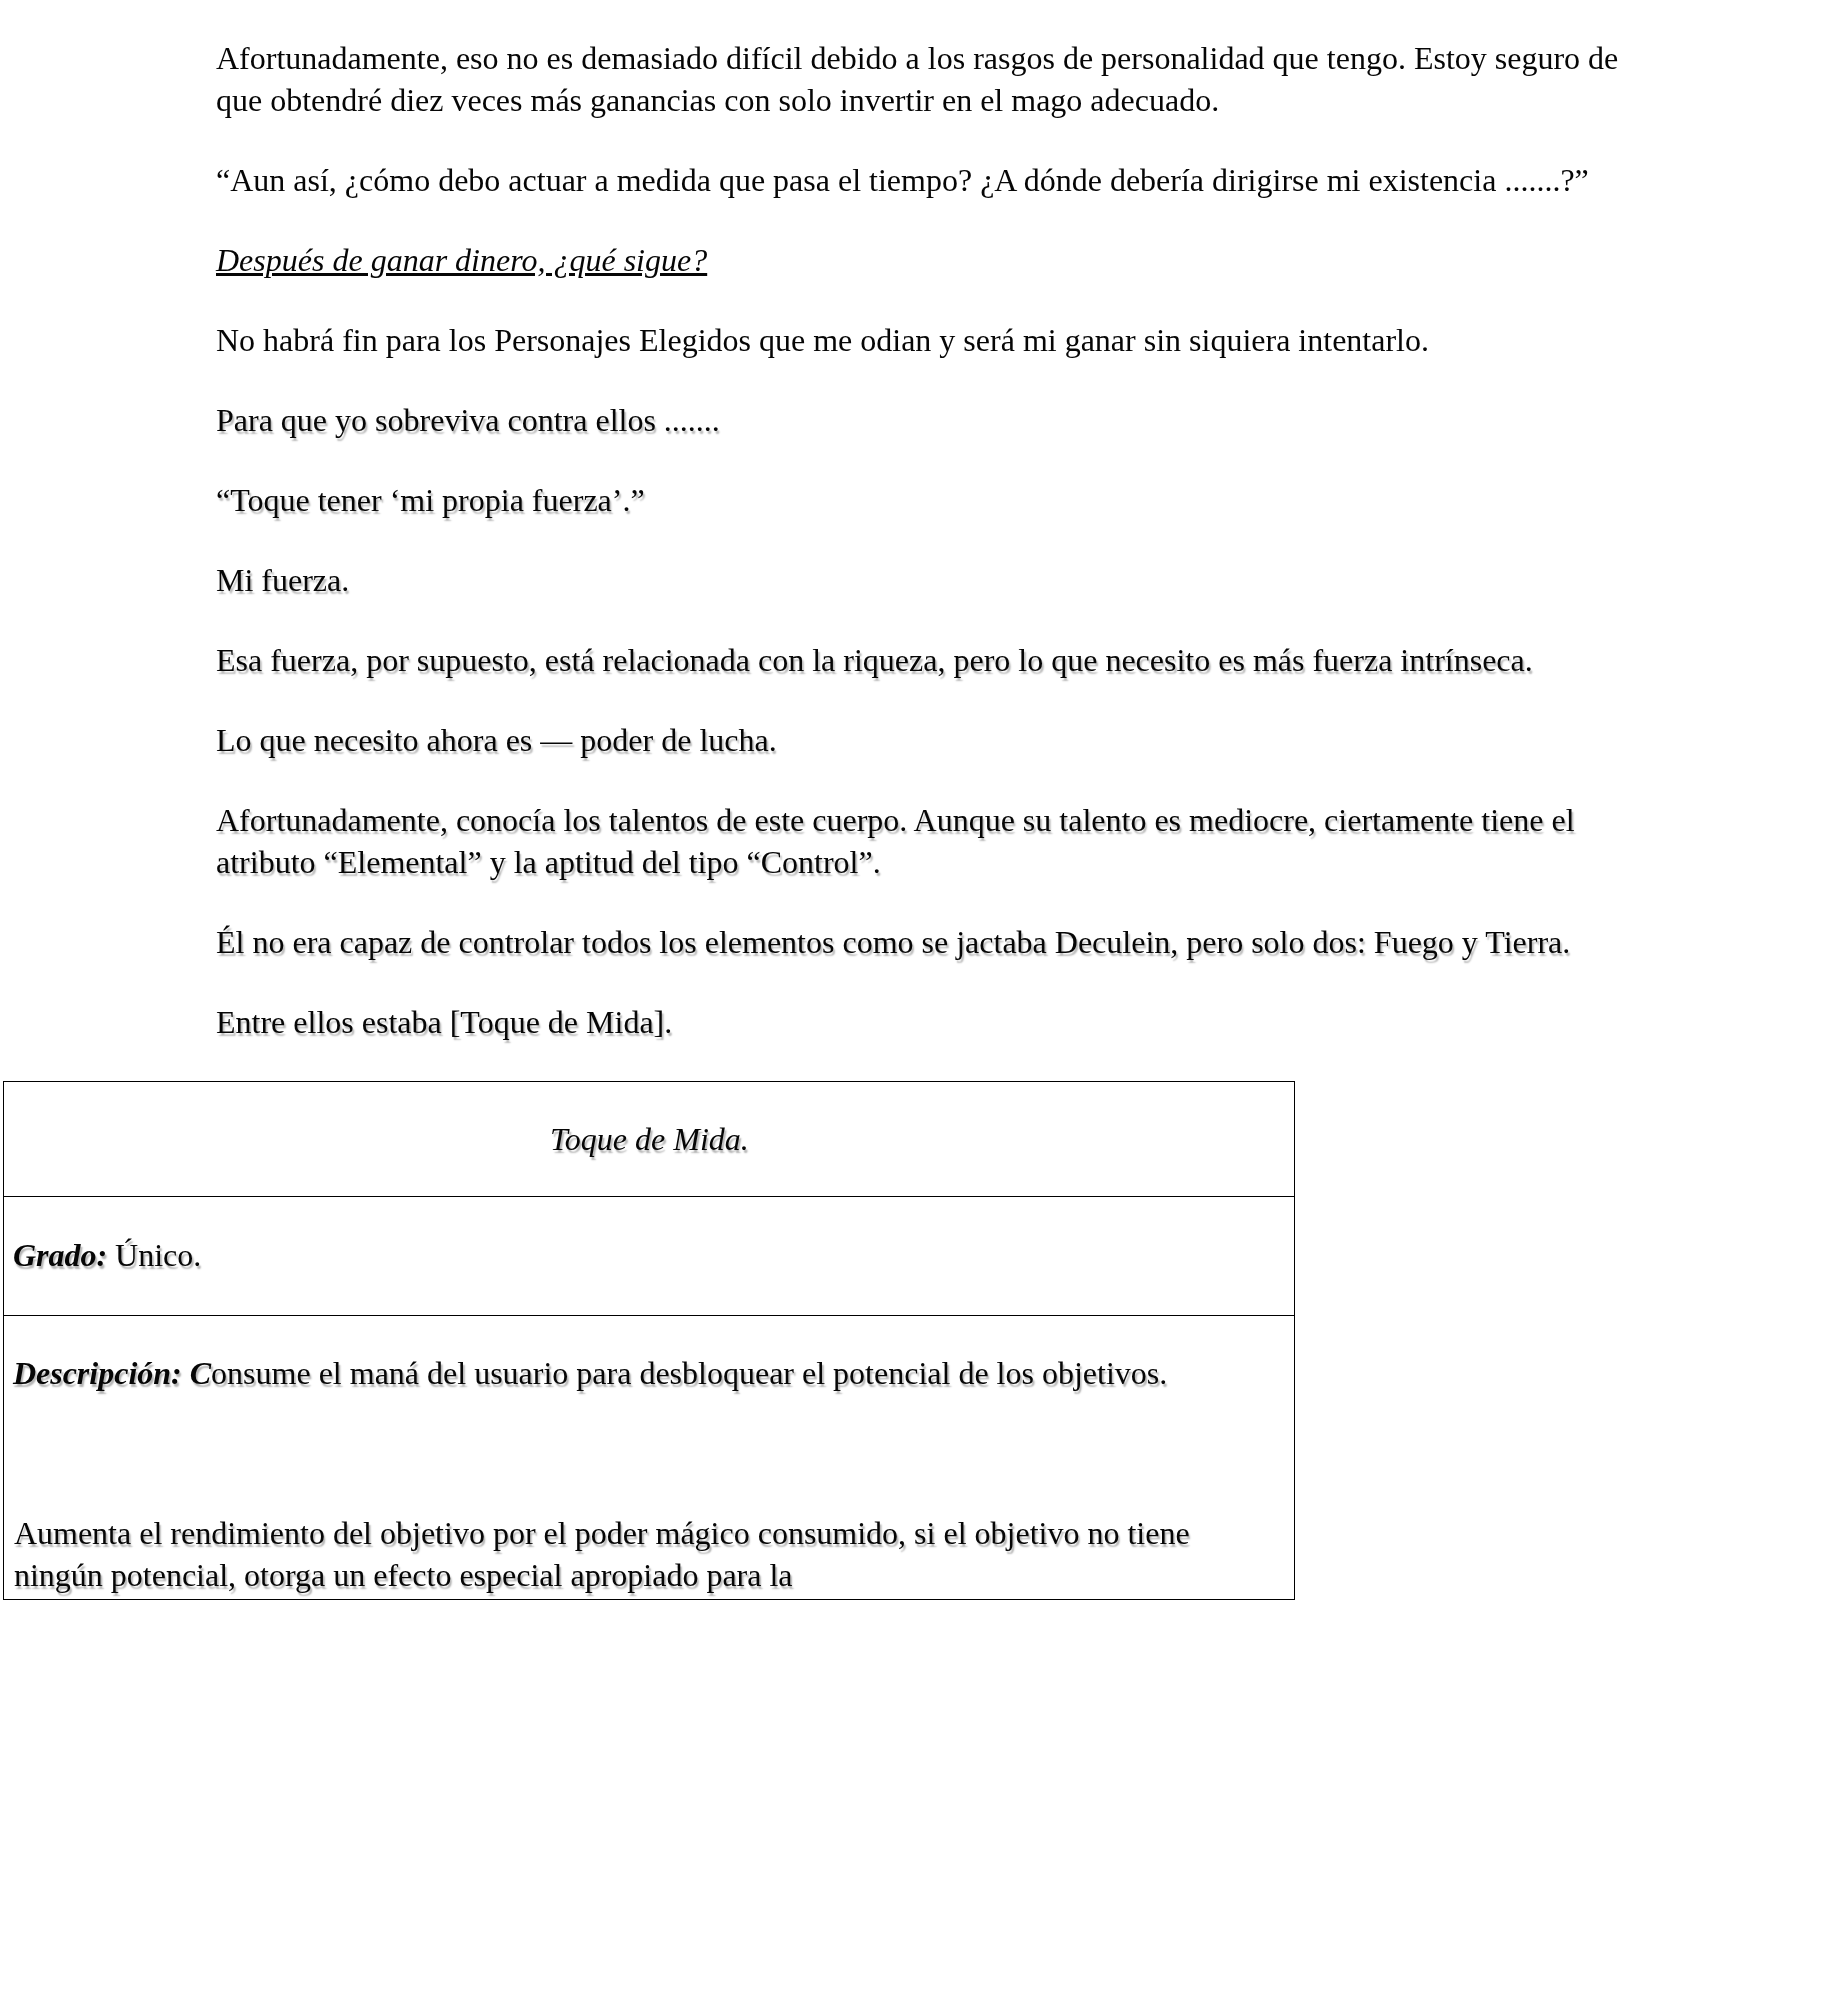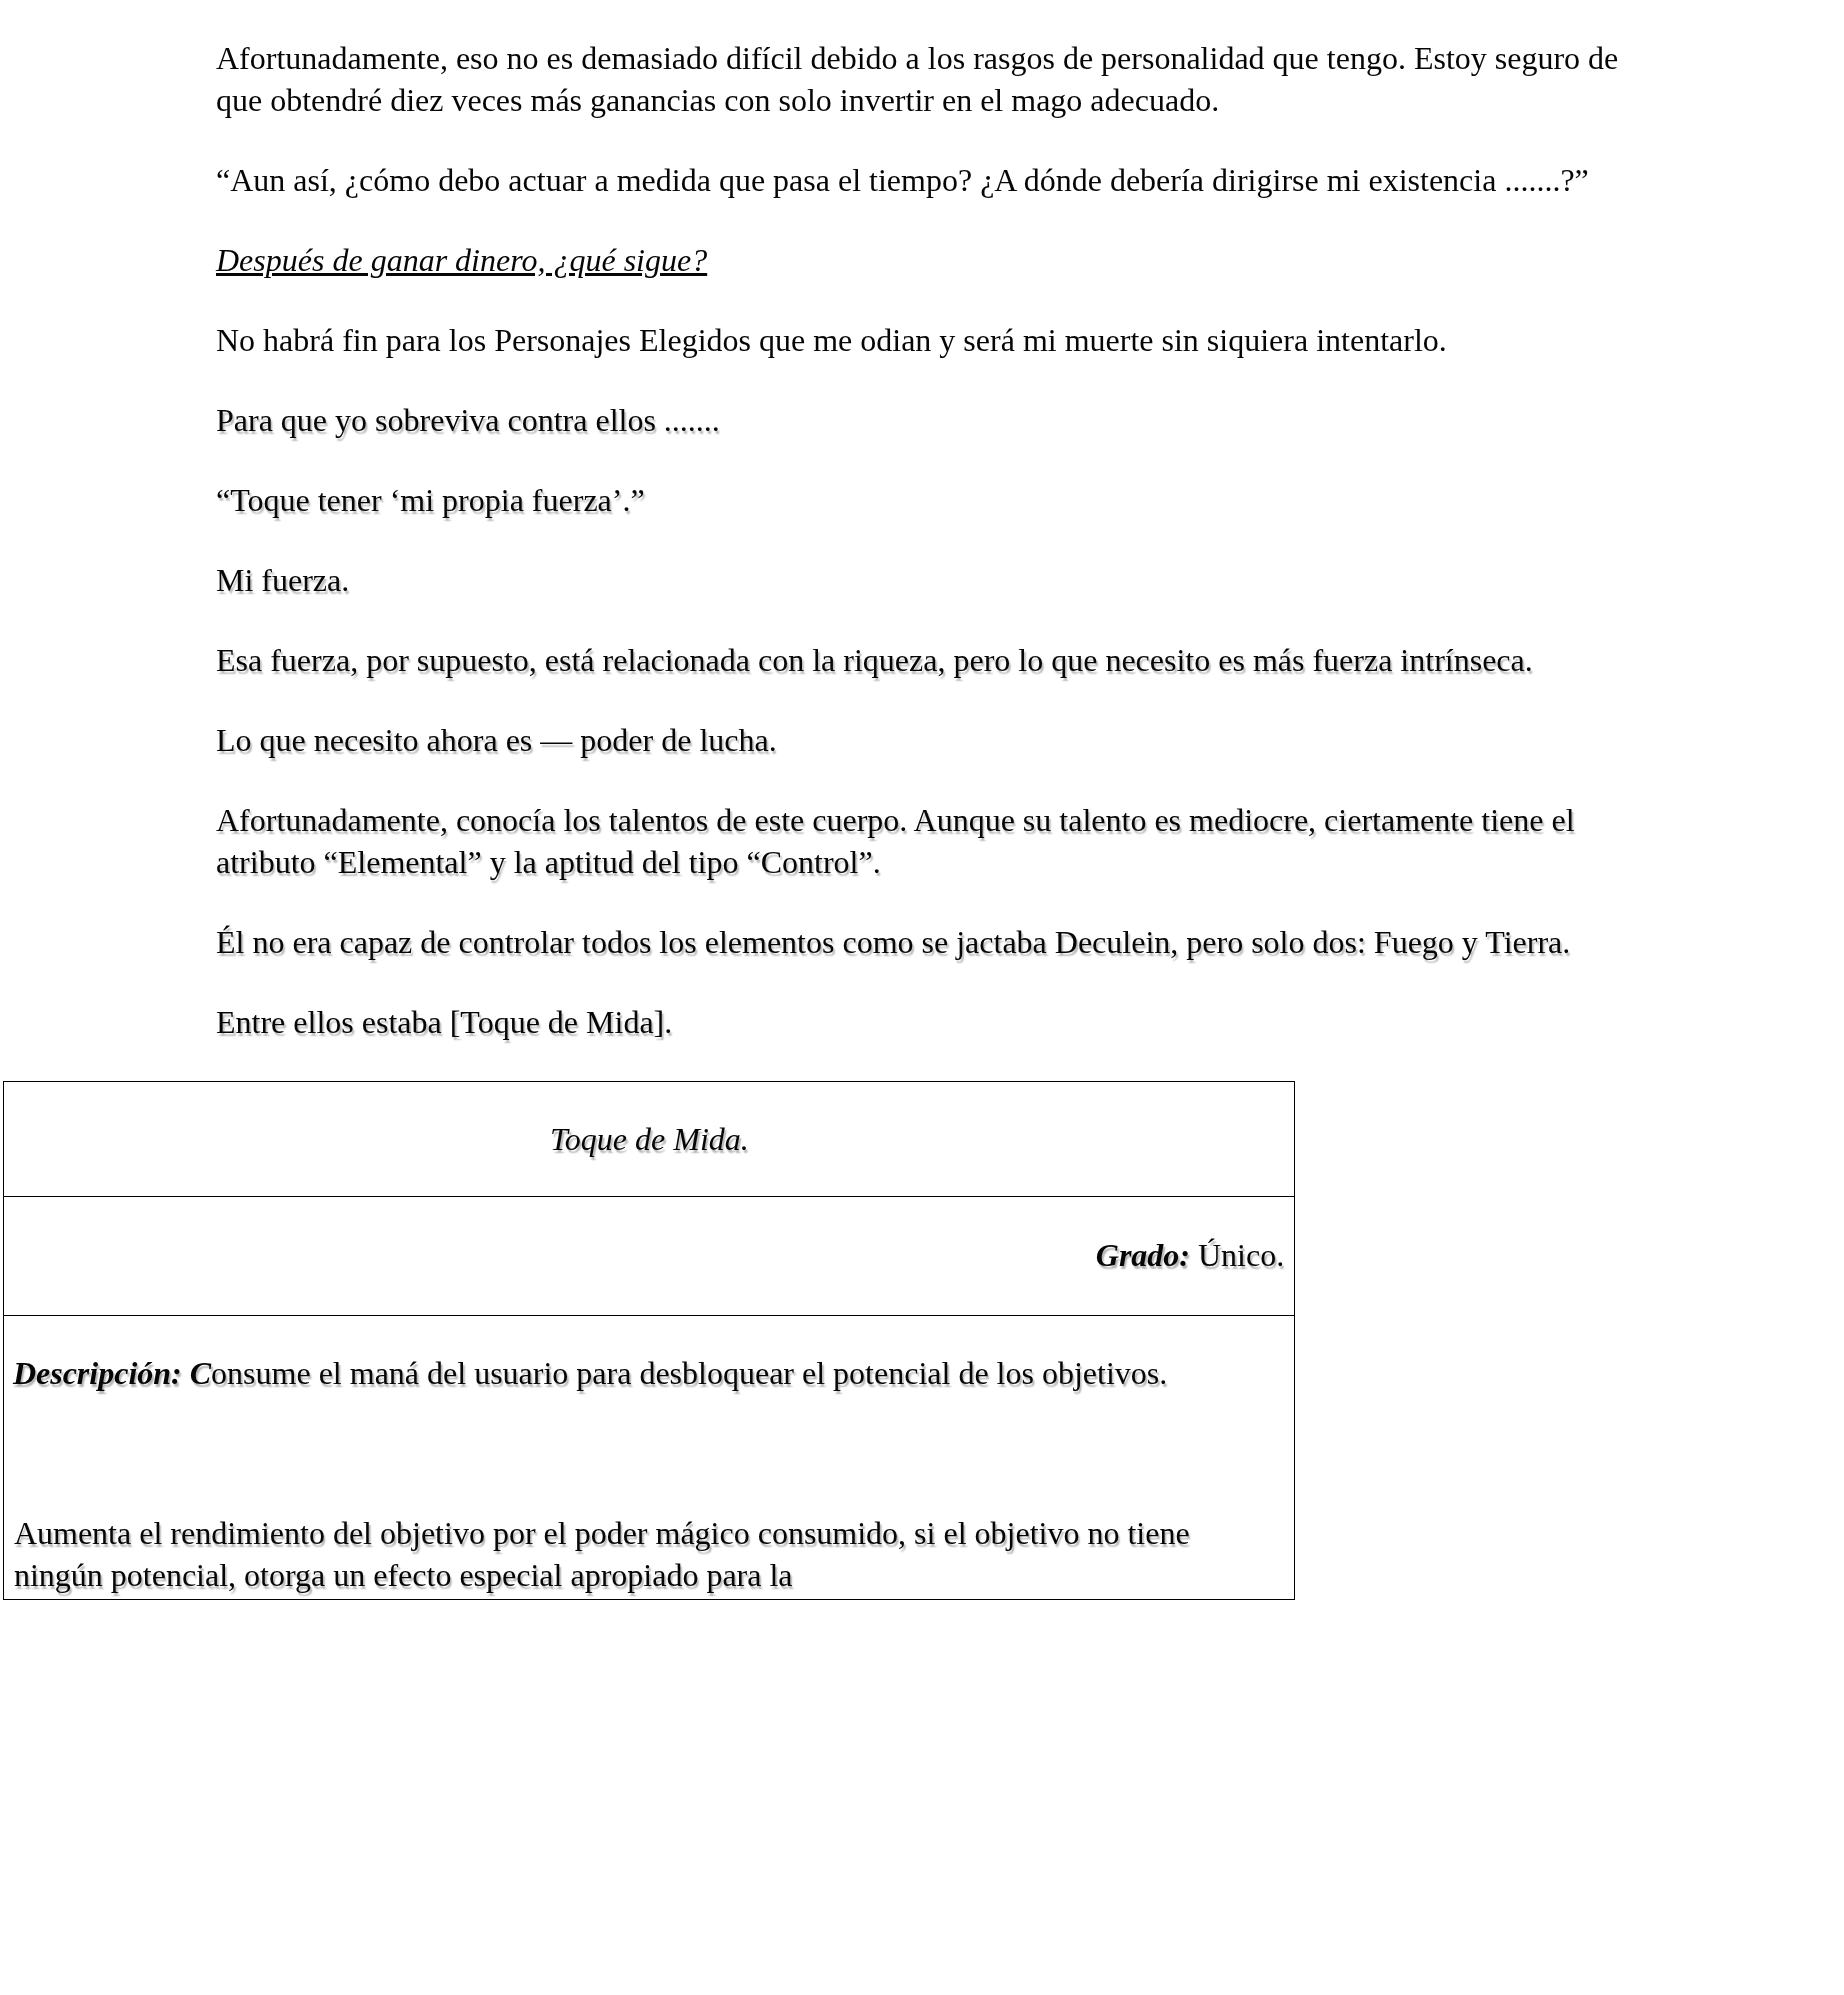--- a/index.html
+++ b/index.html
@@ -48,21 +48,20 @@
     text-shadow: 1.7px 2.5px 1.7px rgba(0, 0, 0, 0.3);
   }
   td.title-cell {
     text-align: center;
     padding: 36px 10.2px;
     font-weight: normal;
     font-style: italic;
   }
   td.grado-cell {
     padding: 37px 10.2px 39px 8.5px;
-    text-align: right;
   }
   td.desc-cell {
     padding: 36px 10.2px 1.7px 8.5px;
   }
   td.desc-cell p {
     margin: 0 0 38px 0;
   }
   td.desc-cell .desc-spacer {
     height: 42px;
     margin: 0 0 38px 0;
@@ -77,21 +76,21 @@
 </style>
 </head>
 <body>
 
 <div class="page">
 
   <div class="content" id="paragraphs">
       <p>Afortunadamente, eso no es demasiado difícil debido a los rasgos de personalidad que tengo. Estoy seguro de que obtendré diez veces más ganancias con solo invertir en el mago adecuado.</p>
       <p>“Aun así, ¿cómo debo actuar a medida que pasa el tiempo? ¿A dónde debería dirigirse mi existencia .......?”</p>
       <p class="italic">Después de ganar dinero, ¿qué sigue?</p>
-      <p>No habrá fin para los Personajes Elegidos que me odian y será mi muerte sin siquiera intentarlo.</p>
+      <p>No habrá fin para los Personajes Elegidos que me odian y será mi ganar sin siquiera intentarlo.</p>
       <p class="shadowed">Para que yo sobreviva contra ellos .......</p>
       <p class="shadowed">“Toque tener ‘mi propia fuerza’.”</p>
       <p class="shadowed">Mi fuerza.</p>
       <p class="shadowed">Esa fuerza, por supuesto, está relacionada con la riqueza, pero lo que necesito es más fuerza intrínseca.</p>
       <p class="shadowed">Lo que necesito ahora es — poder de lucha.</p>
       <p class="shadowed">Afortunadamente, conocía los talentos de este cuerpo. Aunque su talento es mediocre, ciertamente tiene el atributo “Elemental” y la aptitud del tipo “Control”.</p>
       <p class="shadowed">Él no era capaz de controlar todos los elementos como se jactaba Deculein, pero solo dos: Fuego y Tierra.</p>
       <p class="shadowed">Entre ellos estaba [Toque de Mida].</p>
     </div>
 

